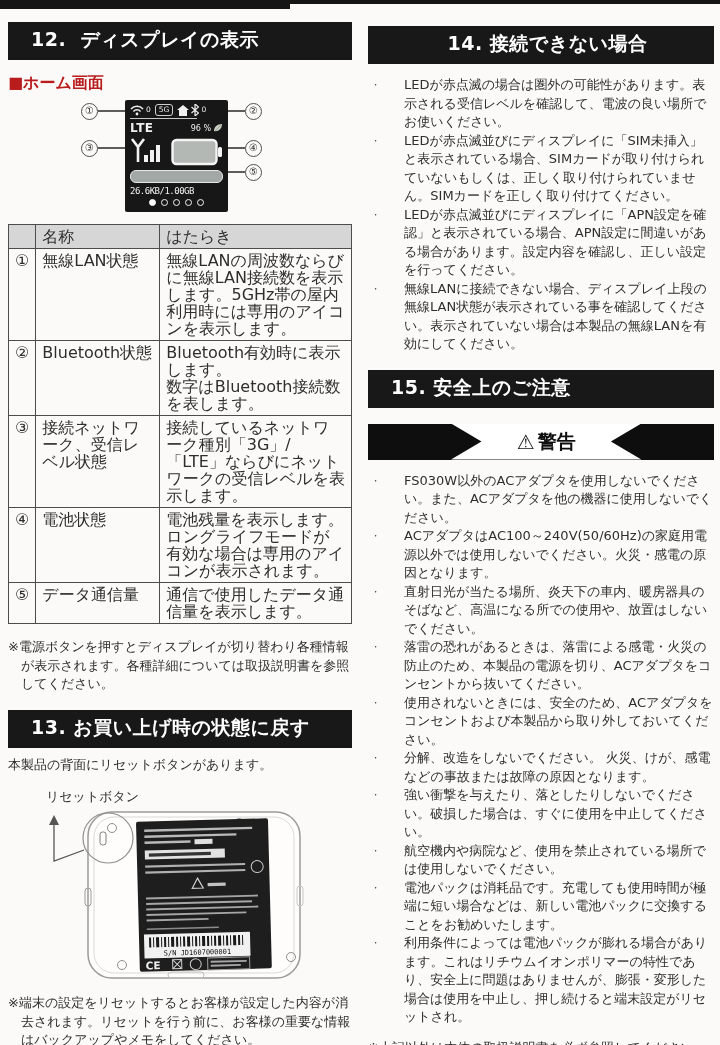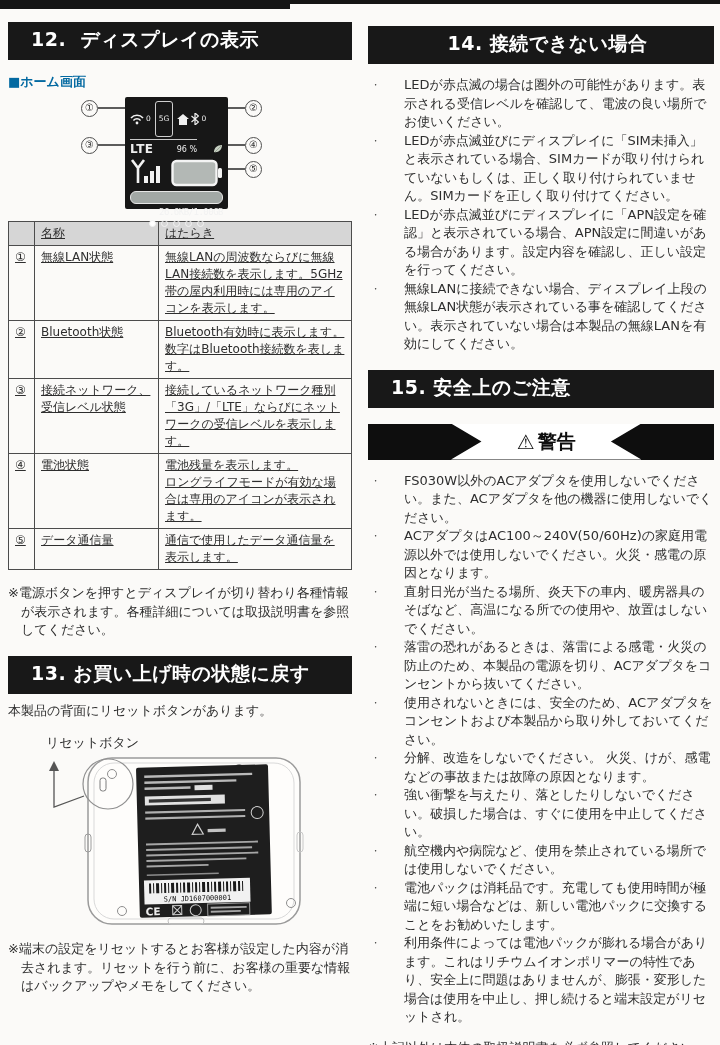--- a/index.html
+++ b/index.html
@@ -7,48 +7,48 @@
   .page{position:relative;width:720px;height:1045px;background:#fbfaf8;
         font-family:"DejaVu Sans",sans-serif;color:#2e2e2e;overflow:hidden;}
   .scan-strip{position:absolute;top:0;left:0;width:720px;height:4px;background:#151515;}
   .scan-strip2{position:absolute;top:0;left:0;width:290px;height:9px;background:#151515;}
   .col{position:absolute;top:22px;}
   .col-left{left:8px;width:344px;}
   .col-right{left:368px;width:346px;}
 
   .sec-header{background:#181818;color:#fff;font-size:19px;font-weight:bold;
               padding:5px 10px 7px 23px;white-space:pre-wrap;letter-spacing:.5px;}
-  .home-label{font-size:13px;font-weight:bold;margin-top:13px;color:#0369a1;}
+  .home-label{font-size:16px;font-weight:bold;margin-top:13px;color:#b91c1c;}
 
   
   .diagram{position:relative;height:120px;margin-top:4px;}
   .screen{position:absolute;left:117px;top:2px;width:103px;height:112px;background:#171717;
           border-radius:2px;box-sizing:border-box;padding:4px 5px;color:#eee;}
   .srow{display:flex;align-items:center;}
   .srow1{gap:2px;}
   .tinynum{font-size:7.5px;color:#f0f0f0;line-height:1;}
-  .badge5g{border:1px solid #cfcfcf;border-radius:3px;font-size:7.5px;padding:12px 3px;
+  .badge5g{border:1px solid #cfcfcf;border-radius:3px;font-size:7.5px;padding:0 3px;
            line-height:10px;color:#efefef;margin:0 2px;}
   .sep{width:72%;border-bottom:1px solid #c9c9c9;margin-top:2px;}
   .srow2{justify-content:space-between;margin-top:2px;}
   .lte{font-size:12px;font-weight:bold;letter-spacing:.5px;}
-  .pct{font-size:8px;display:flex;align-items:center;gap:16px;}
+  .pct{font-size:8px;display:flex;align-items:center;gap:2px;}
   .srow3{justify-content:space-between;margin-top:1px;align-items:flex-end;}
   .pbar{margin-top:4px;height:11px;border:1px solid #e6e6e6;border-radius:6px;background:#a2a8a5;}
-  .usage{text-align:right;font-size:9px;margin-top:3px;color:#f2f2f2;
+  .usage{text-align:left;font-size:9px;margin-top:3px;color:#f2f2f2;
          font-family:"DejaVu Sans Mono",monospace;letter-spacing:-.5px;}
   .dots{display:flex;justify-content:center;gap:5px;margin-top:3px;}
   .dot{width:7px;height:7px;border-radius:50%;border:1px solid #f2f2f2;box-sizing:border-box;}
   .dot.filled{background:#fff;}
   .co{position:absolute;width:15px;height:15px;border:1px solid #4f4f4f;border-radius:50%;
       font-size:10px;line-height:14px;text-align:center;color:#333;background:#fbfaf8;}
   .cline{position:absolute;height:1.5px;background:#5c5c5c;}
 
   
-  table.spec{width:100%;border-collapse:collapse;margin-top:6px;font-size:12px;line-height:17px;text-decoration:underline;}
+  table.spec{width:100%;border-collapse:collapse;margin-top:6px;font-size:16px;line-height:17px;}
   table.spec th,table.spec td{border:1px solid #4c4c4c;padding:3px 6px;vertical-align:top;text-align:left;}
   table.spec th{background:#d6d6d6;font-weight:normal;}
   td.numcell{text-align:center;padding:3px 2px;}
   .preline{white-space:pre-line;}
 
   .note{font-size:13px;line-height:18.5px;margin-top:14px;padding-left:1em;text-indent:-1em;}
   .bodytext{font-size:13px;line-height:18.5px;margin-top:8px;}
   .bodytext p{margin:0;}
 
   .reset-label{font-size:13px;margin:14px 0 2px 38px;}

